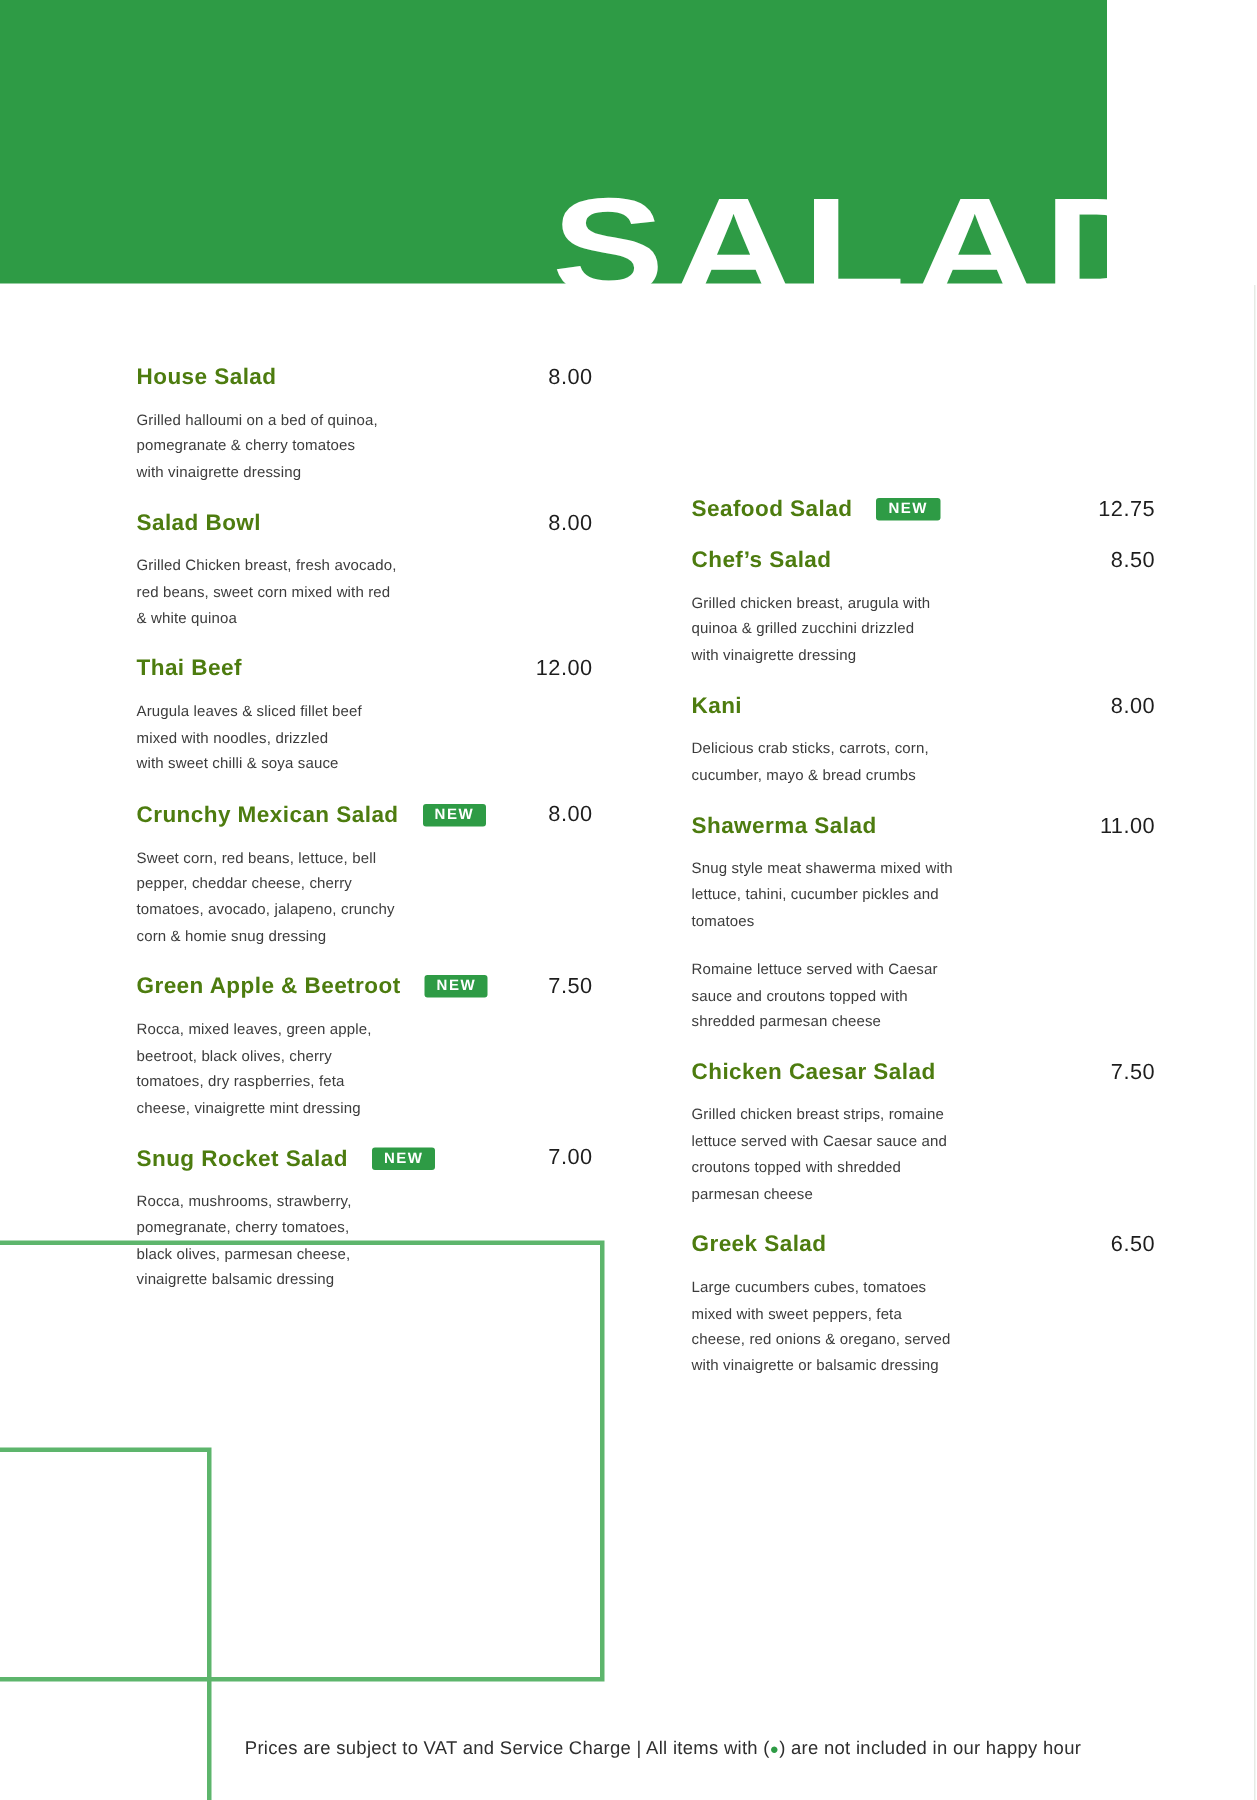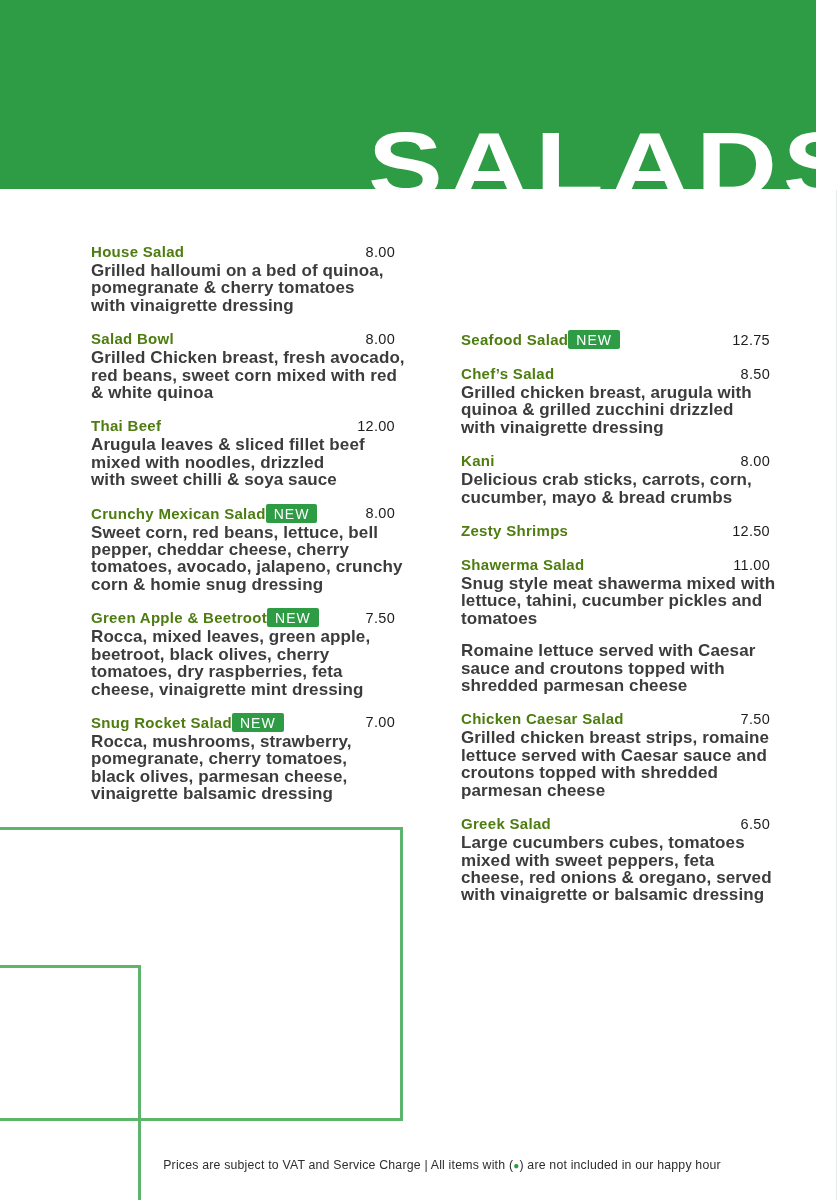--- a/index.html
+++ b/index.html
@@ -10,21 +10,21 @@
     margin: 0 auto;
     background: #ffffff;
     overflow: hidden;
     font-family: "Liberation Sans", sans-serif;
   }
 
   
   .banner {
     position: absolute;
     left: 0; top: 0;
-    width: 816px; height: 189px;
+    width: 738px; height: 189px;
     background: var(--banner-green, #2e9b45);
   }
   .banner-title {
     position: absolute;
     left: 368px;
     bottom: -22px;
     margin: 0;
     font-size: 92px;
     line-height: 1;
     font-weight: bold;
@@ -47,48 +47,47 @@
     height: 19px;
   }
   .item-name {
     font-weight: bold;
     font-size: 15px;
     color: #4d7c0f;
     letter-spacing: 0.3px;
     white-space: nowrap;
   }
   .badge {
-    margin-left: 0;
+    margin-left: 16px;
     background: var(--badge-green, #2e9b45);
     color: #ffffff;
-    font-size: 14px;
-    font-weight: normal;
+    font-size: 10px;
+    font-weight: bold;
     letter-spacing: 1px;
     padding: 3px 8px 2px 8px;
     border-radius: 2px;
     line-height: 1;
     flex: 0 0 auto;
   }
   .item-price {
     margin-left: auto;
     font-weight: normal;
     font-size: 14.5px;
     color: #1d1d1d;
     letter-spacing: 0.3px;
     padding-left: 8px;
   }
   .item-desc {
-    margin: 1px 0 0 0;
+    margin: 11px 0 0 0;
     white-space: pre-line;
-    font-size: 17px;
+    font-size: 10px;
     line-height: 17.4px;
     color: #3c3c3c;
     letter-spacing: 0.1px;
     width: 360px;
-    font-weight: bold;
   }
 
   
   .deco {
     position: absolute;
     border: 3px solid var(--outline-green, #5db56c);
     background: transparent;
     pointer-events: none;
   }
   .deco-a { left: -20px; top: 827px; width: 417px; height: 288px; }
@@ -222,25 +221,20 @@
     <div class="item-head">
       <span class="item-name">Kani</span>
 
       <span class="item-price">8.00</span>
     </div>
     <p class="item-desc">Delicious crab sticks, carrots, corn,
 cucumber, mayo &amp; bread crumbs</p>
   </article>
 
   <article class="item">
-    <div class="item-head">
-      <span class="item-name">Zesty Shrimps</span>
-
-      <span class="item-price">12.50</span>
-    </div>
   </article>
 
   <article class="item">
     <div class="item-head">
       <span class="item-name">Shawerma Salad</span>
 
       <span class="item-price">11.00</span>
     </div>
     <p class="item-desc">Snug style meat shawerma mixed with
 lettuce, tahini, cucumber pickles and

